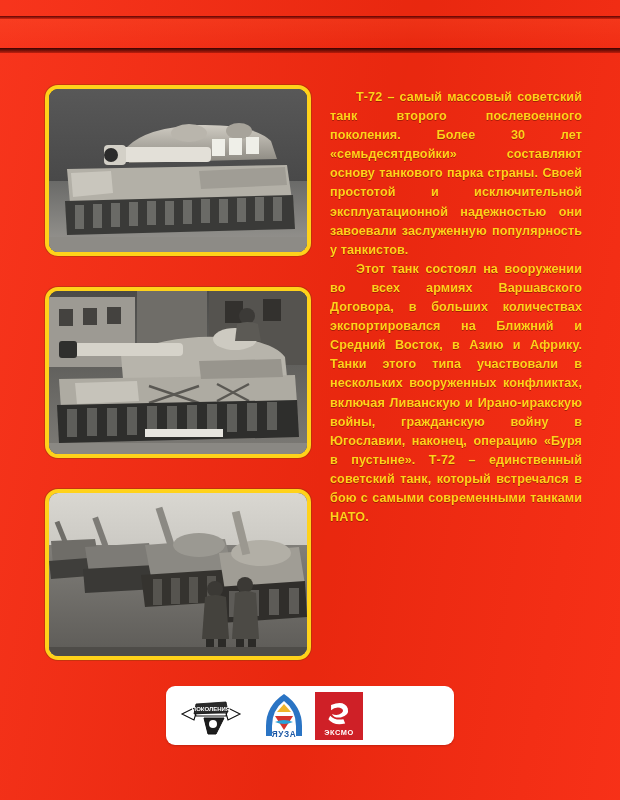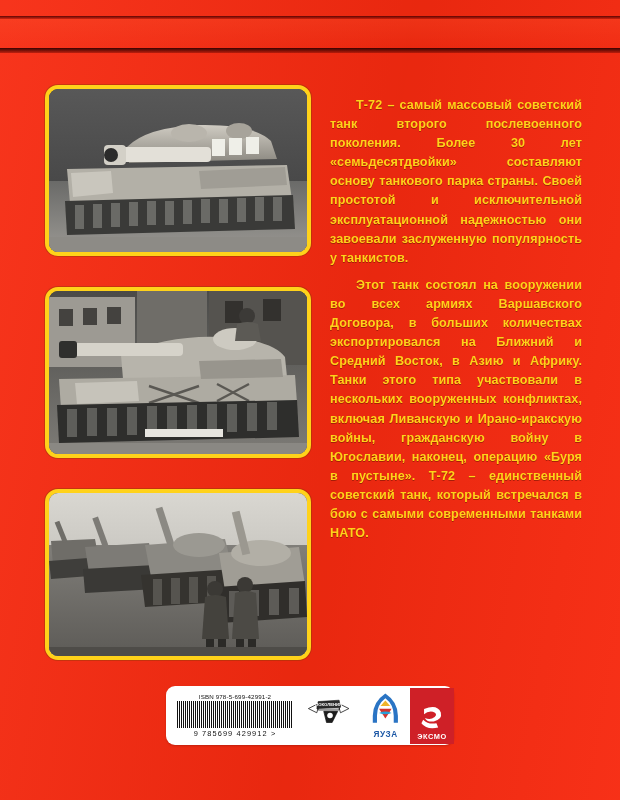--- a/index.html
+++ b/index.html
@@ -76,21 +76,21 @@
     width: 252px;
     color: #ffd21a;
     font-weight: bold;
     font-size: 12.6px;
     line-height: 19.1px;
     text-align: justify;
     text-shadow: 0 1px 0 rgba(110,20,0,0.55);
     letter-spacing: 0.1px;
   }
   .blurb p {
-    margin: 8px 0 0 0;
+    margin: 0 0 0 0;
     text-indent: 26px;
     text-align: justify;
     text-align-last: left;
   }
   .blurb p:last-child { }
 
   
   .bottom-panel {
     position: absolute;
     left: 166px;
@@ -147,21 +147,21 @@
   }
   .logo-yauza {
     margin-left: 20px;
     width: 44px;
     height: 48px;
     position: relative;
   }
   .logo-eksmo {
     margin-left: 9px;
     width: 48px;
-    height: 56px;
+    height: 48px;
     background: #cf2027;
     position: relative;
     display: flex;
     flex-direction: column;
     align-items: center;
     justify-content: flex-end;
     padding-bottom: 3px;
     box-sizing: border-box;
   }
   .eksmo-word {
@@ -374,25 +374,20 @@
 
     </div>
 
     <div class="blurb">
       <p>Т-72 – самый массовый советский танк второго послевоенного поколения. Более 30 лет «семьдесятдвойки» составляют основу танкового парка страны. Своей простотой и исключительной эксплуатационной надежностью они завоевали заслуженную популярность у танкистов.</p>
       <p>Этот танк состоял на вооружении во всех армиях Варшавского Договора, в больших количествах экспортировался на Ближний и Средний Восток, в Азию и Африку. Танки этого типа участвовали в нескольких вооруженных конфликтах, включая Ливанскую и Ирано-иракскую войны, гражданскую войну в Югославии, наконец, операцию «Буря в пустыне». Т-72 – единственный советский танк, который встречался в бою с самыми современными танками НАТО.</p>
     </div>
 
     <div class="bottom-panel">
 
-      <div class="barcode-block">
-        <div class="isbn-text">ISBN 978-5-699-42991-2</div>
-        <div class="barcode-bars"></div>
-        <div class="barcode-digits">9 785699 429912 &gt;</div>
-      </div>
 
       <div class="logo-pokolenia">
         <svg viewBox="0 0 62 40">
           <path d="M2 18 L14 12 L16 20 L46 20 L48 12 L60 18 L48 24 L46 17 L16 17 L14 24 Z" fill="#ffffff" stroke="#111" stroke-width="1.1"></path>
           <path d="M16 8 L46 6 L48 16 L14 18 Z" fill="#2b2b2b" stroke="#111" stroke-width="0.8"></path>
           <text x="31" y="15" font-family="Liberation Sans, sans-serif" font-size="6" font-weight="bold" fill="#ffffff" text-anchor="middle">ПОКОЛЕНИЯ</text>
           <path d="M24 22 L44 22 L36 38 L28 38 Z" fill="#1d1d1d" stroke="#111" stroke-width="1"></path>
           <circle cx="33" cy="28" r="4" fill="#ffffff"></circle>
         </svg>
       </div>

